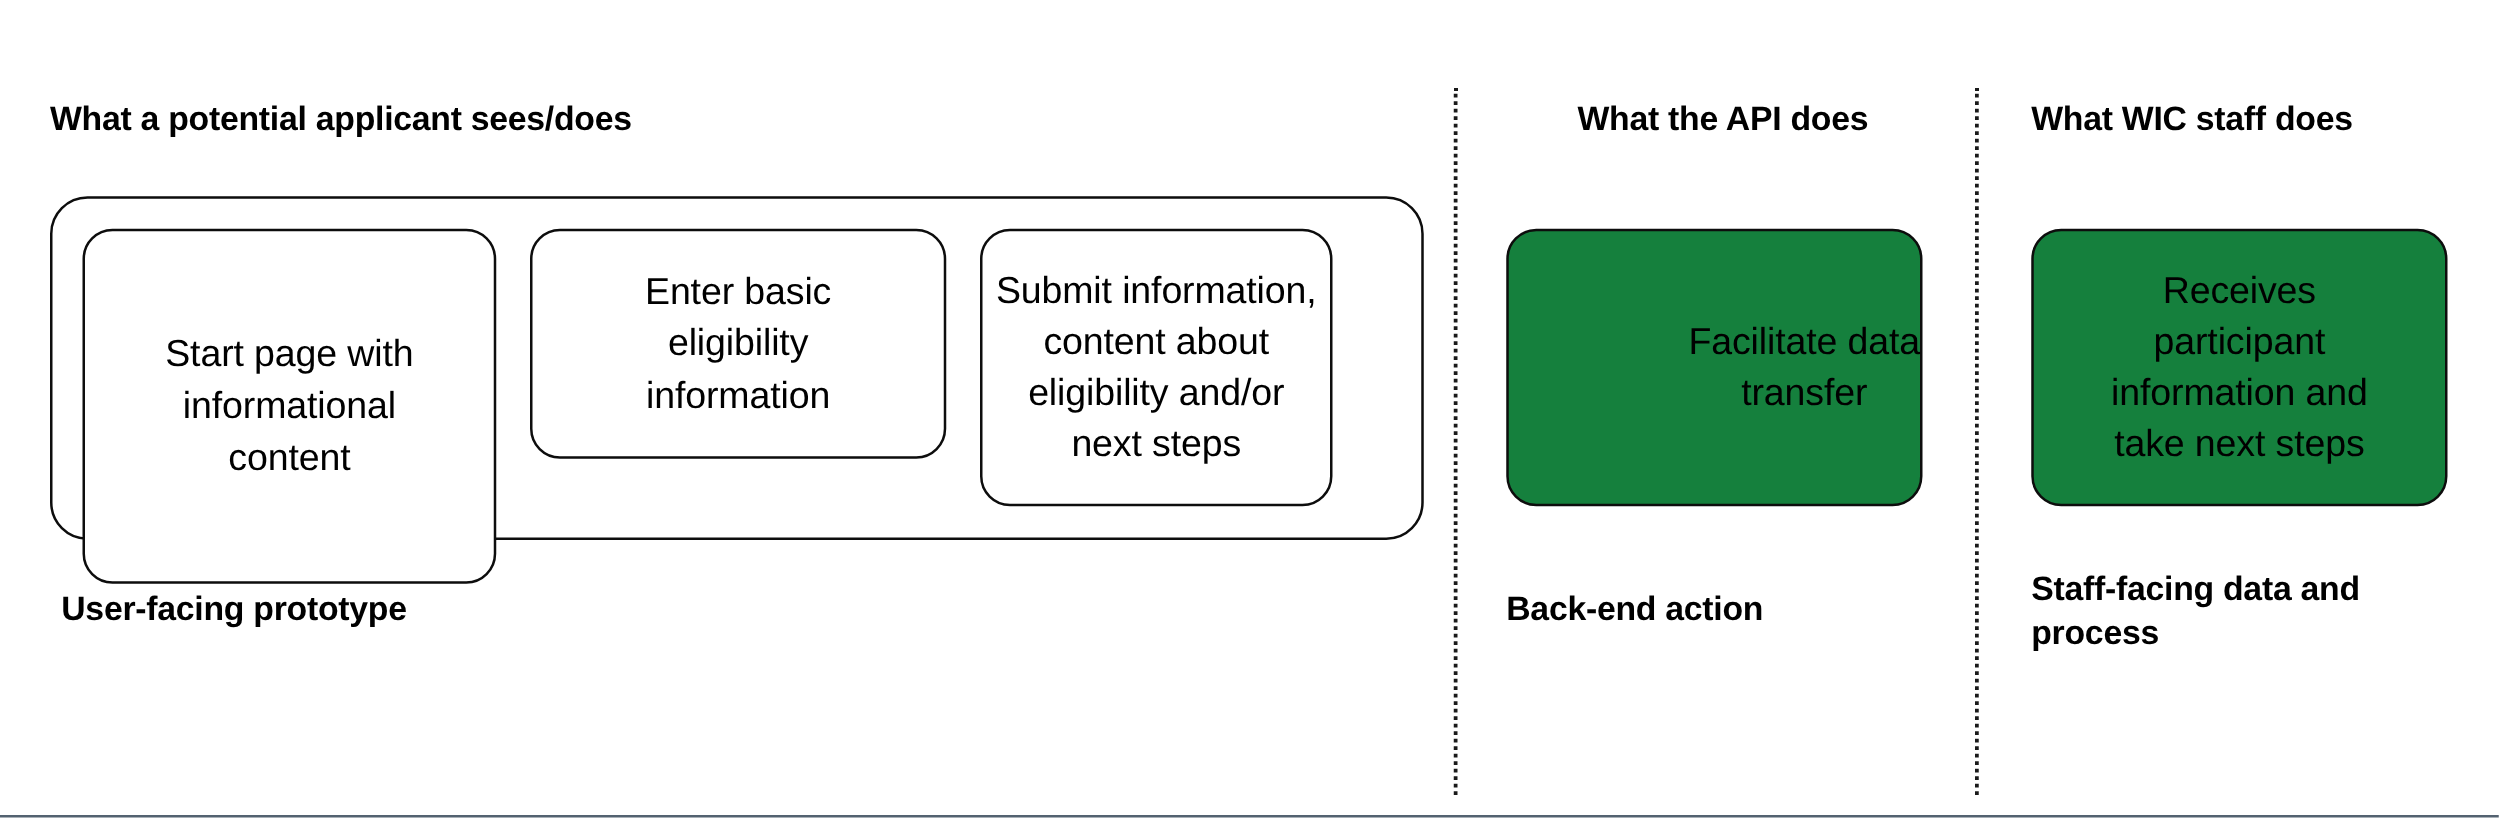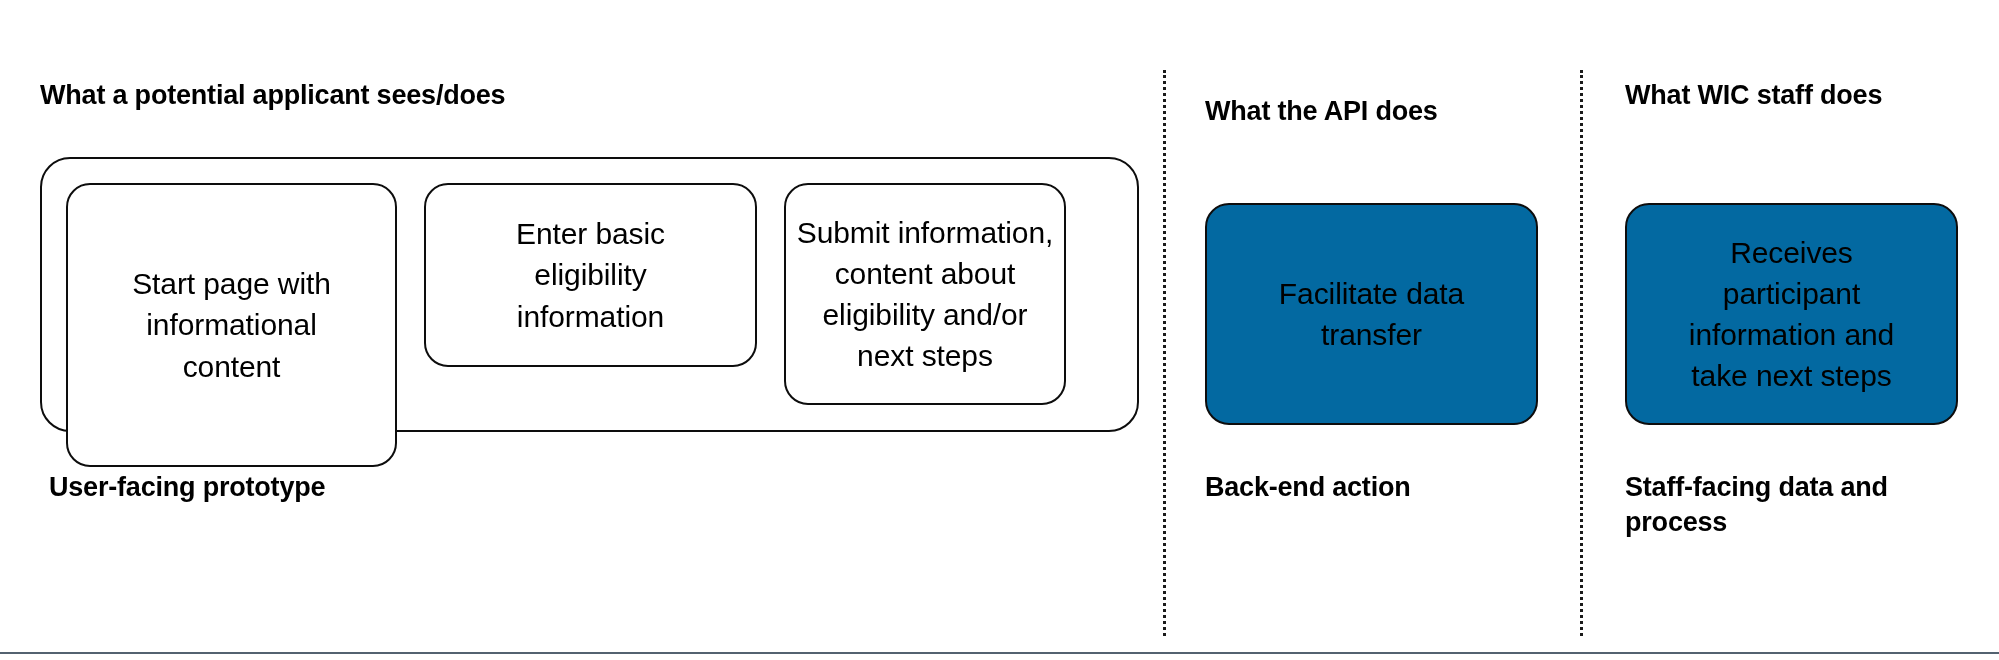--- a/index.html
+++ b/index.html
@@ -55,26 +55,26 @@
   .col-footer {
     position: absolute;
     font-size: 27px;
     font-weight: bold;
     letter-spacing: -0.2px;
     line-height: 1.28;
     white-space: pre-line;
   }
 
   .h-applicant { left: 40px;   top: 78px; }
-  .h-api       { left: 1205px; top: 78px; margin-top: 16px; }
+  .h-api       { left: 1262px; top: 78px; }
   .h-staff     { left: 1625px; top: 78px; }
 
   .f-applicant { left: 49px;   top: 470px; }
   .f-api       { left: 1205px; top: 470px; }
-  .f-staff     { left: 1625px; top: 470px; width: 330px; }
+  .f-staff     { left: 1625px; top: 454px; width: 330px; }
 
   
   .outer-container {
     position: absolute;
     left: 40px;
     top: 157px;
     width: 1099px;
     height: 275px;
     box-sizing: border-box;
     border: 2.5px solid #0d0d0d;
@@ -113,34 +113,33 @@
   .sb1 { left: 66px;  top: 183px; width: 331px; height: 284px; }
   .sb2 { left: 424px; top: 183px; width: 333px; height: 184px; }
   .sb3 { left: 784px; top: 183px; width: 282px; height: 222px; }
 
   
   .plain-box {
     position: absolute;
     box-sizing: border-box;
     border: 2.5px solid #0d0d0d;
     border-radius: 24px;
-    background: #0369a1;
+    background: #15803d;
     display: flex;
     align-items: center;
     justify-content: center;
     text-align: center;
-    margin-top: 20px;
   }
   .plain-box .main-text {
     font-size: 30px;
     line-height: 1.37;
     letter-spacing: -0.1px;
     white-space: pre-line;
   }
-  .box-api   { left: 1205px; top: 183px; width: 333px; height: 222px; }
+  .box-api   { left: 1205px; top: 183px; width: 333px; height: 222px; justify-content: flex-end; }
   .box-staff { left: 1625px; top: 183px; width: 333px; height: 222px; }
 </style>
 </head>
 <body>
 
 <div class="canvas">
 
   <div class="col-header h-applicant">What a potential applicant sees/does</div>
 
   <div class="outer-container"></div>

